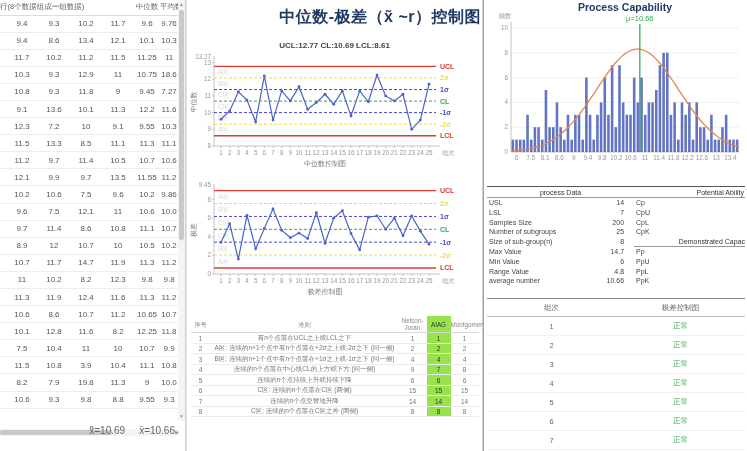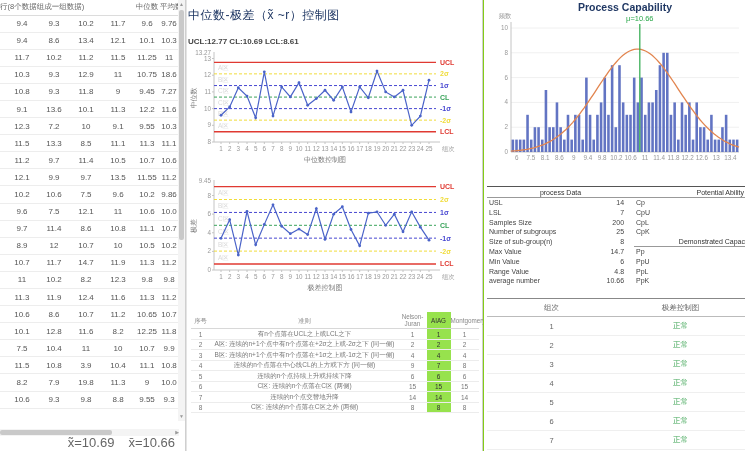--- a/index.html
+++ b/index.html
@@ -13,27 +13,27 @@
   white-space:nowrap;overflow:hidden;text-align:center}
 .ltable th.hspan{text-align:left;padding-left:0}
 .ltable td{height:17.1px;font-size:8px;text-align:center;color:#555;border-bottom:1px solid #ededed;
   white-space:nowrap;overflow:hidden}
 .vscroll{position:absolute;right:0;top:0;width:7px;height:421px;background:#f4f4f4}
 .vthumb{position:absolute;left:1px;top:10px;width:5px;height:230px;background:#c9c9c9;border-radius:2px}
 .varrow{position:absolute;width:7px;font-size:5px;color:#999;text-align:center;line-height:9px}
 .hscroll{position:absolute;left:0;bottom:15px;height:7px;width:179px;background:#f4f4f4}
 .hthumb{position:absolute;left:0;top:1px;height:5px;width:112px;background:#c9c9c9;border-radius:2px}
 .harrow{position:absolute;right:0;top:0;font-size:5px;color:#999;line-height:7px}
-.lfooter{position:absolute;bottom:1px;right:10px;font-size:13px;color:#666}
+.lfooter{position:absolute;bottom:15px;right:10px;font-size:10px;color:#666}
 .lfooter span{margin-left:14px}
 
 .middle{width:297px;min-width:297px;border-left:1px solid #e4e4e4;border-right:1px solid #cfcfcf;
   position:relative;padding:0 1px;background:#fff}
-.mtitle{margin-top:7px;text-align:left;font-size:12px;font-weight:normal;color:#203864;letter-spacing:.5px}
-.sub{text-align:left;font-size:8px;font-weight:bold;color:#444}
+.mtitle{margin-top:7px;text-align:right;font-size:16px;font-weight:bold;color:#203864;letter-spacing:.5px}
+.sub{text-align:center;font-size:8px;font-weight:bold;color:#444}
 .sub1{margin-top:13px}
 .sub2{margin-top:6px}
 .rules{width:288px;margin:10px auto 0;border-collapse:collapse;table-layout:fixed}
 .rules th{font-size:6.3px;color:#888;font-weight:normal;border-bottom:1px solid #d8d8d8;padding:1px 0;line-height:1.15}
 .rules td{font-size:6.5px;color:#777;text-align:center;height:10.5px;border-bottom:1px solid #ececec;
   white-space:nowrap;overflow:hidden}
 .rules .aiag{background:#97e24d;color:#333}
 
 .right{flex:1;border-left:1px solid #84cc16;padding:0 3px;background:#fff;position:relative}
 .pd{margin-top:6px;font-size:7px;color:#444}

